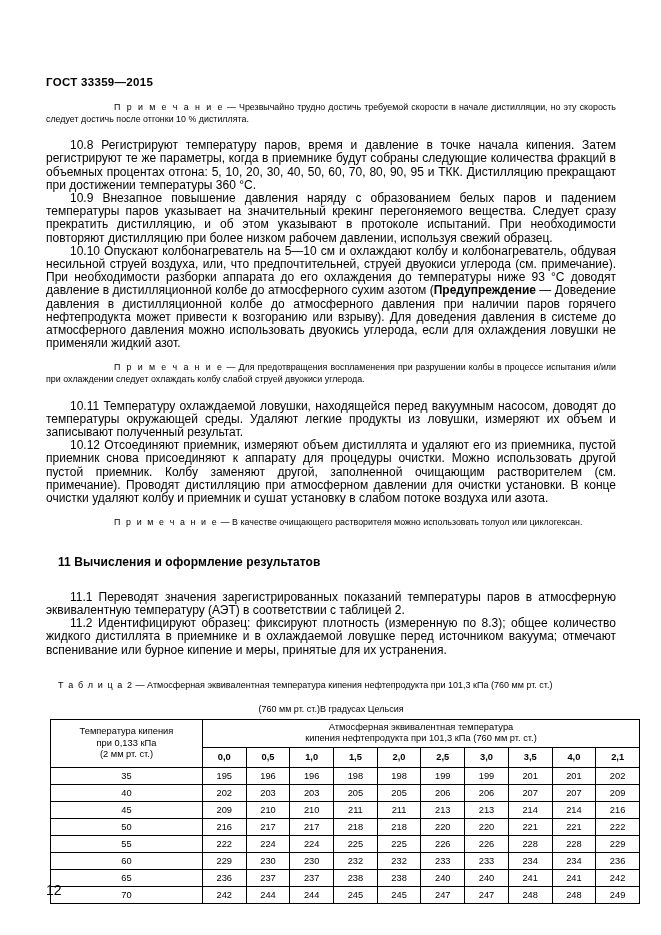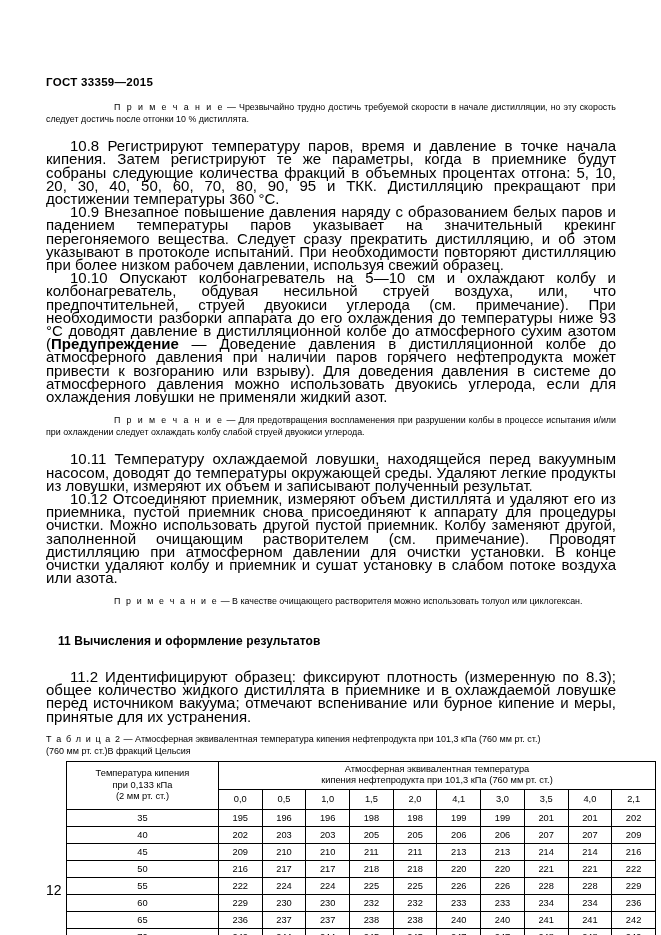--- a/index.html
+++ b/index.html
@@ -32,21 +32,21 @@
     letter-spacing: 0.3px;
   }
   .content {
     position: absolute;
     left: 46px;
     top: 86px;
     width: 570px;
   }
   p {
     margin: 0;
-    font-size: 15px;
+    font-size: 12px;
     line-height: 13.2px;
     text-align: justify;
     text-justify: inter-word;
     hyphens: manual;
   }
   p.indent { text-indent: 24px; }
   p.note {
     font-size: 8.9px;
     line-height: 11.6px;
     text-indent: 24px;
@@ -65,33 +65,33 @@
     font-weight: bold;
     letter-spacing: 0.1px;
   }
 
   
   .table-caption {
     font-size: 9px;
     line-height: 12px;
     text-align: justify;
     text-justify: inter-word;
-    margin: 0;
+    margin: 12px;
   }
   .table-caption .cap-lead { letter-spacing: 1.1px; }
   .caption-second {
     display: flex;
-    justify-content: flex-start;
+    justify-content: center;
     font-size: 9px;
     line-height: 12px;
   }
   table.aet {
     border-collapse: collapse;
     margin-top: 4px;
-    margin-left: 20px;
+    margin-left: 4px;
     width: 590px;
     font-size: 9.3px;
   }
   table.aet th, table.aet td {
     border: 1px solid #000;
     text-align: center;
     vertical-align: middle;
     padding: 0;
   }
   table.aet thead th.col-head {
@@ -100,21 +100,21 @@
     font-weight: normal;
     width: 145px;
   }
   table.aet thead th.span-head {
     height: 27px;
     line-height: 11.5px;
     font-weight: normal;
   }
   table.aet thead th.sub {
     height: 19px;
-    font-weight: normal;
+    font-weight: bold;
     width: 41px;
   }
   table.aet tbody td {
     height: 16px;
     font-weight: normal;
   }
   table.aet tbody td.rowlabel { width: 145px; }
   .page-number {
     position: absolute;
     left: 46px;
@@ -151,28 +151,29 @@
     <div class="sp-12"></div>
 
     <p class="note"><span class="spaced">П р и м е ч а н и е</span><span> — В качестве очищающего растворителя можно использовать толуол или циклогексан.</span></p>
 
     <div class="sp-14"></div>
 
     <h2 class="section">11 Вычисления и оформление результатов</h2>
 
     <div class="sp-10"></div>
 
+    <p class="indent">11.1 Переводят значения зарегистрированных показаний температуры паров в атмосферную эквивалентную температуру (АЭТ) в соответствии с таблицей 2.</p>
     <p class="indent">11.2 Идентифицируют образец: фиксируют плотность (измеренную по 8.3); общее количество жидкого дистиллята в приемнике и в охлаждаемой ловушке перед источником вакуума; отмечают вспенивание или бурное кипение и меры, принятые для их устранения.</p>
 
     <div class="sp-10"></div>
 
     <p class="table-caption"><span class="cap-lead">Т а б л и ц а  2</span><span> — Атмосферная эквивалентная температура кипения нефтепродукта при 101,3 кПа (760 мм рт. ст.)</span></p>
     <div class="caption-second">
       <span>(760 мм рт. ст.)</span>
-      <span>В фракций Цельсия</span>
+      <span>В градусах Цельсия</span>
     </div>
 
     <table class="aet">
       <thead>
         <tr>
           <th class="col-head" rowspan="2">
             <div>Температура кипения</div>
             <div>при 0,133 кПа</div>
             <div>(2 мм рт. ст.)</div>
           </th>
@@ -180,21 +181,21 @@
             <div>Атмосферная эквивалентная температура</div>
             <div>кипения нефтепродукта при 101,3 кПа (760 мм рт. ст.)</div>
           </th>
         </tr>
         <tr>
           <th class="sub">0,0</th>
           <th class="sub">0,5</th>
           <th class="sub">1,0</th>
           <th class="sub">1,5</th>
           <th class="sub">2,0</th>
-          <th class="sub">4,1</th>
+          <th class="sub">2,5</th>
           <th class="sub">3,0</th>
           <th class="sub">3,5</th>
           <th class="sub">4,0</th>
           <th class="sub">2,1</th>
         </tr>
       </thead>
       <tbody>
         <tr>
           <td class="rowlabel">35</td>
           <td>195</td>

